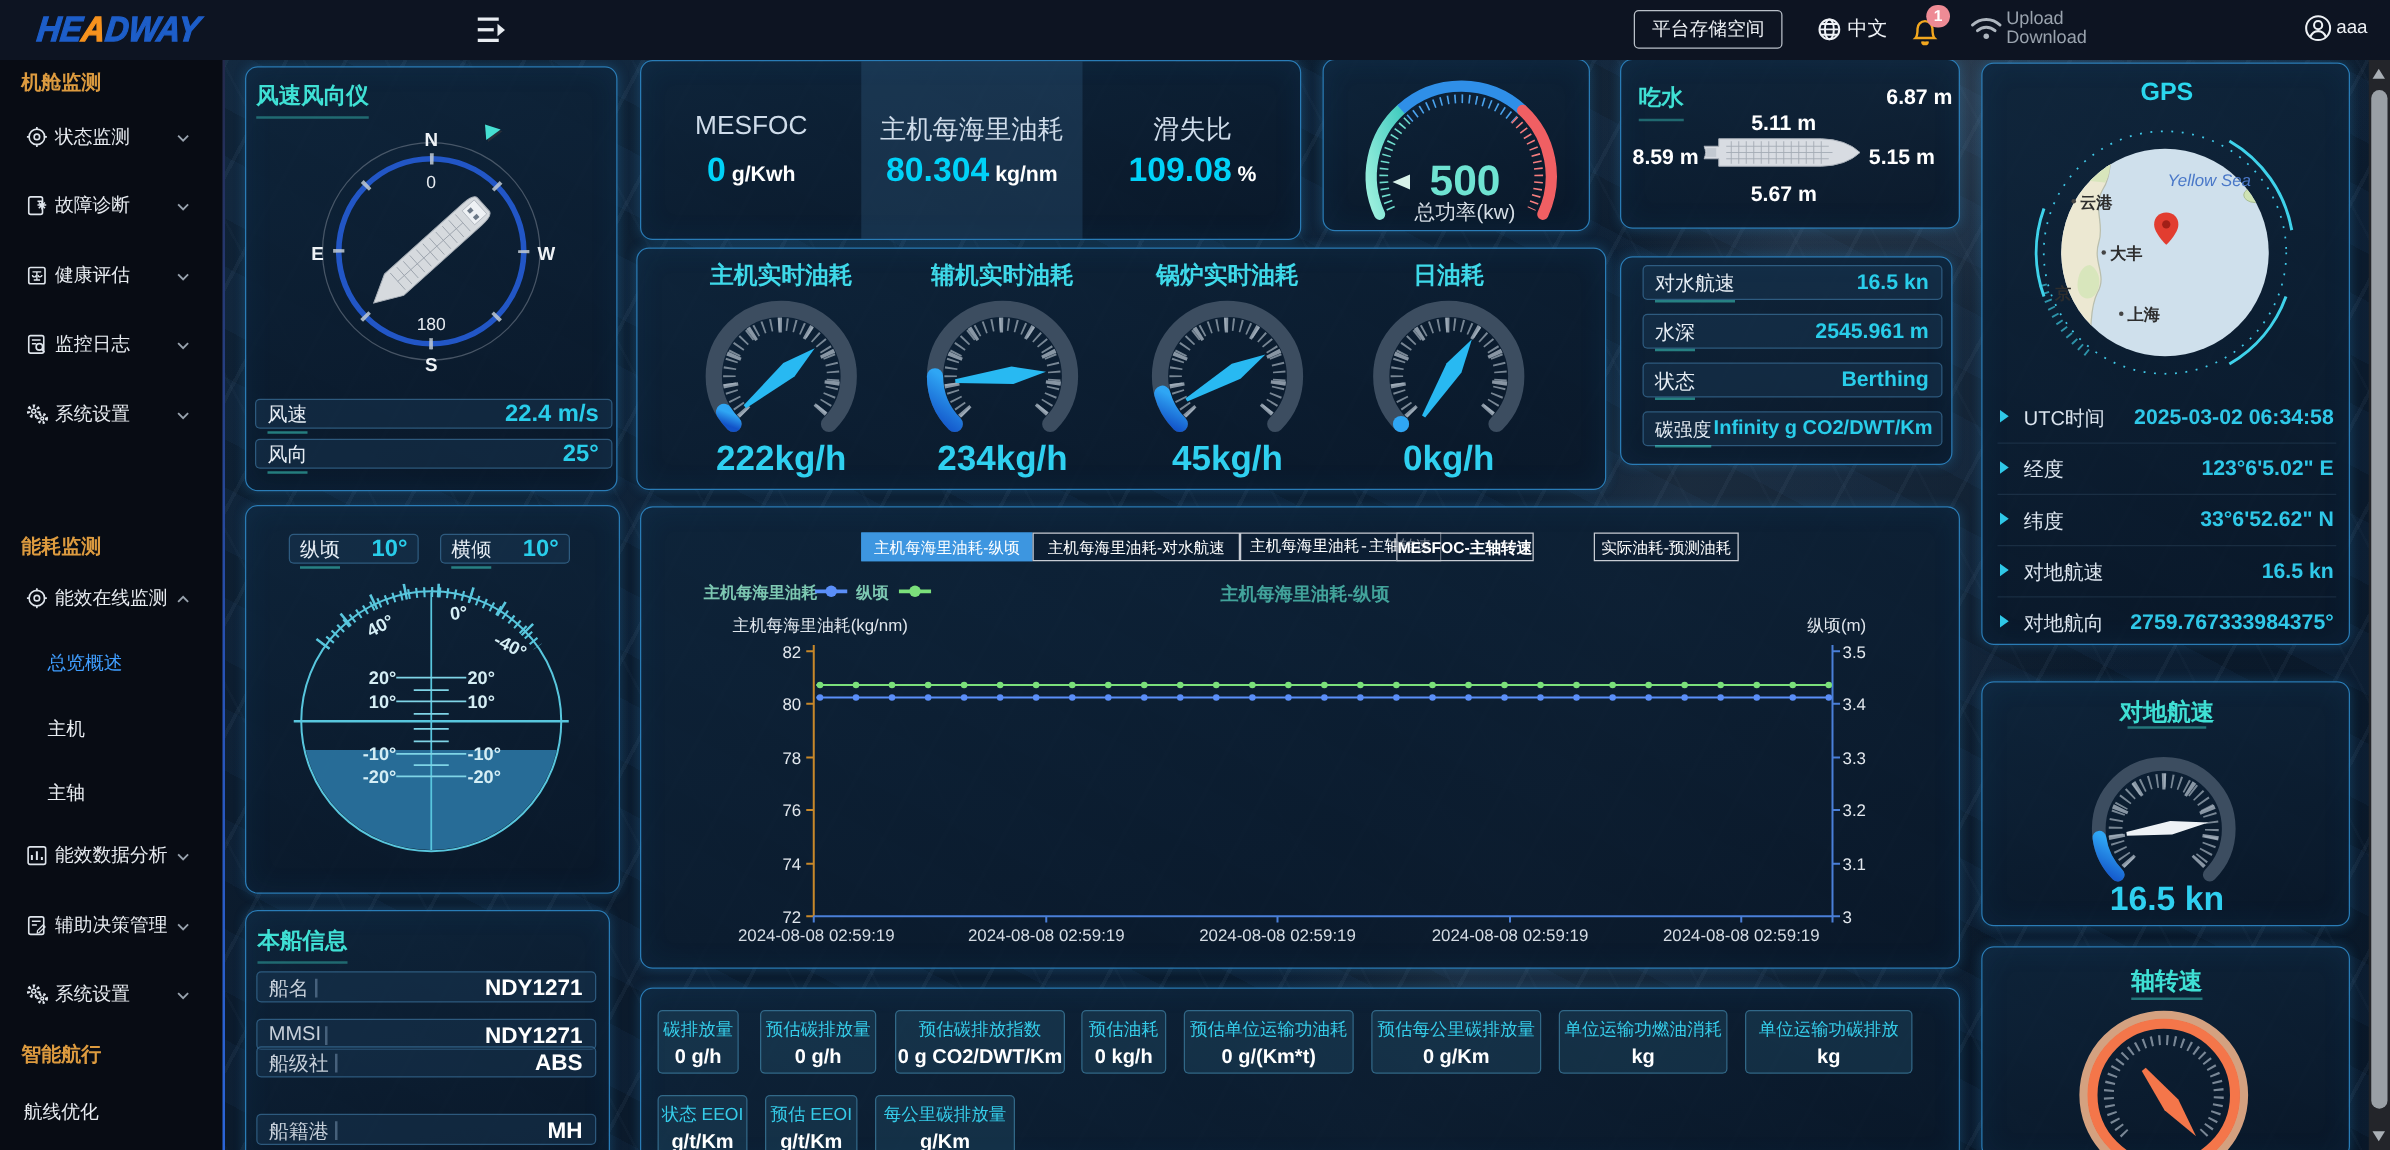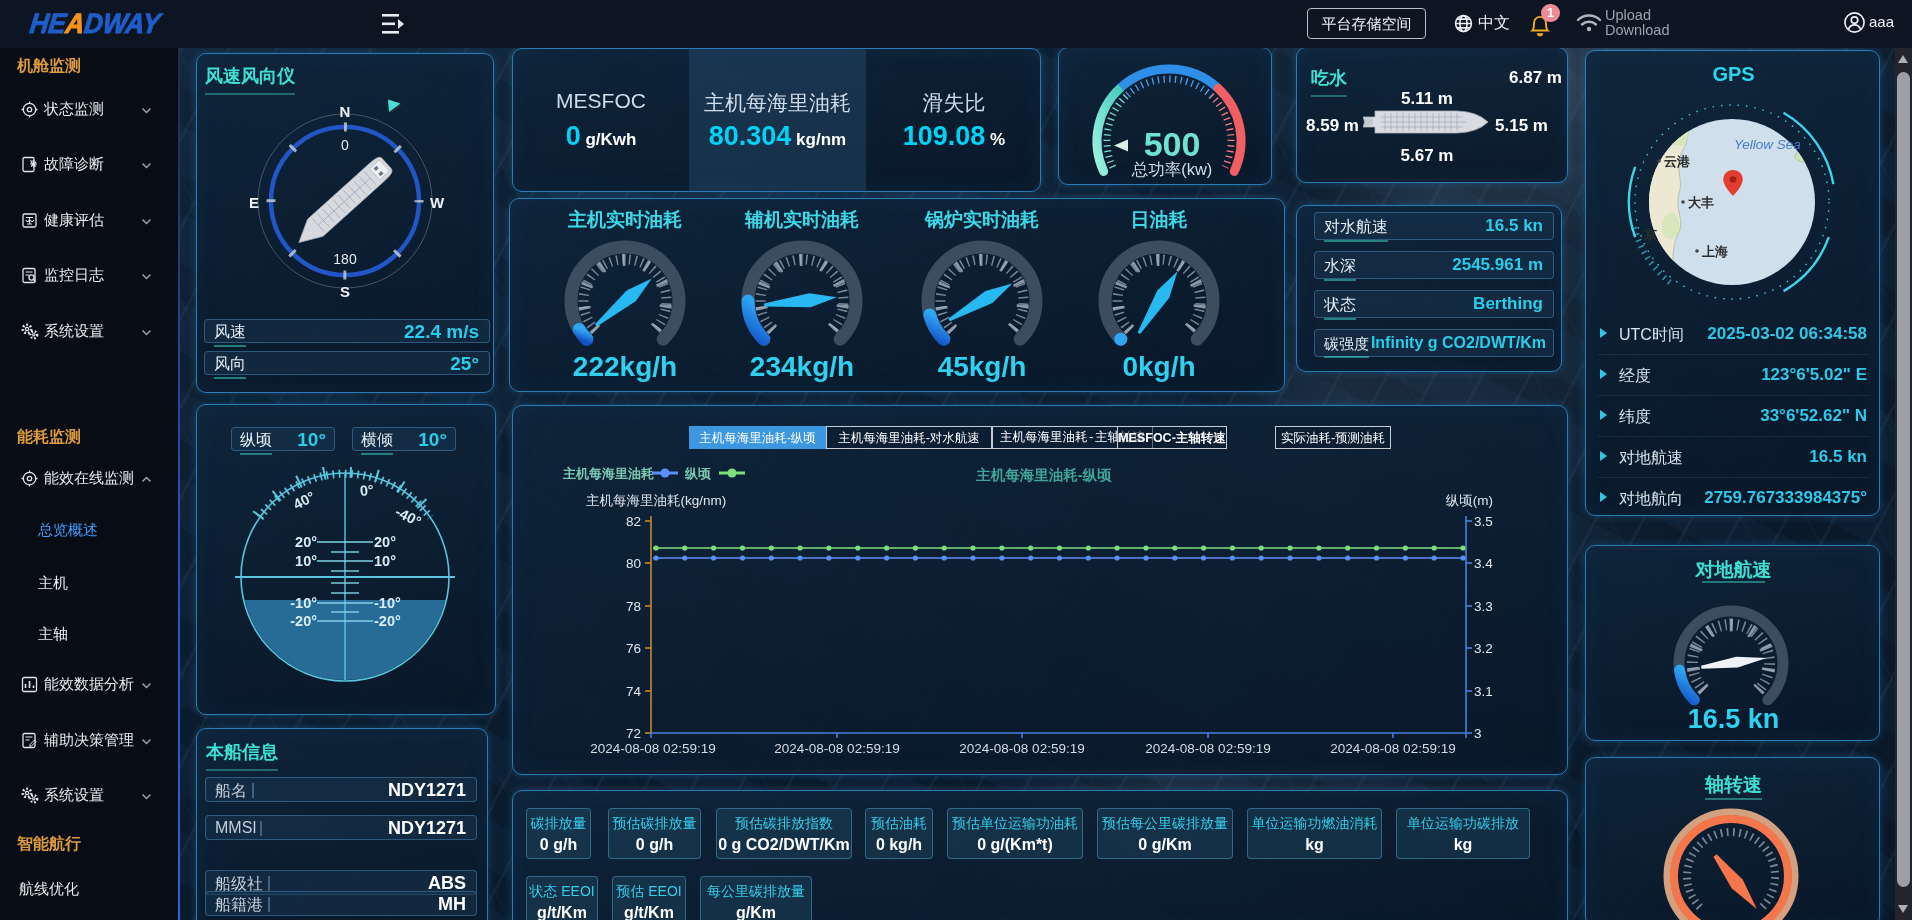--- a/index.html
+++ b/index.html
@@ -291,21 +291,21 @@
   <div class="row-box" style="left:8px;top:48px;width:272px;height:25px;">
     <div class="rlbl" style="left:9px;top:3px;color:#c6cfd9;">船名</div>
     <div style="position:absolute;left:46px;top:5px;width:2px;height:15px;background:rgba(150,180,210,.4);"></div>
     <div class="rval" style="top:2px;color:#fff;font-size:18px;">NDY1271</div>
   </div>
   <div class="row-box" style="left:8px;top:86px;width:272px;height:25px;">
     <div class="rlbl" style="left:9px;top:3px;color:#c6cfd9;">MMSI</div>
     <div style="position:absolute;left:54px;top:5px;width:2px;height:15px;background:rgba(150,180,210,.4);"></div>
     <div class="rval" style="top:2px;color:#fff;font-size:18px;">NDY1271</div>
   </div>
-  <div class="row-box" style="left:8px;top:141px;width:272px;height:25px;text-decoration:underline;">
+  <div class="row-box" style="left:8px;top:108px;width:272px;height:25px;text-decoration:underline;">
     <div class="rlbl" style="left:9px;top:3px;color:#c6cfd9;">船级社</div>
     <div style="position:absolute;left:62px;top:5px;width:2px;height:15px;background:rgba(150,180,210,.4);"></div>
     <div class="rval" style="top:2px;color:#fff;font-size:18px;">ABS</div>
   </div>
   <div class="row-box" style="left:8px;top:162px;width:272px;height:25px;">
     <div class="rlbl" style="left:9px;top:3px;color:#c6cfd9;">船籍港</div>
     <div style="position:absolute;left:62px;top:5px;width:2px;height:15px;background:rgba(150,180,210,.4);"></div>
     <div class="rval" style="top:2px;color:#fff;font-size:18px;">MH</div>
   </div>
 </div>

